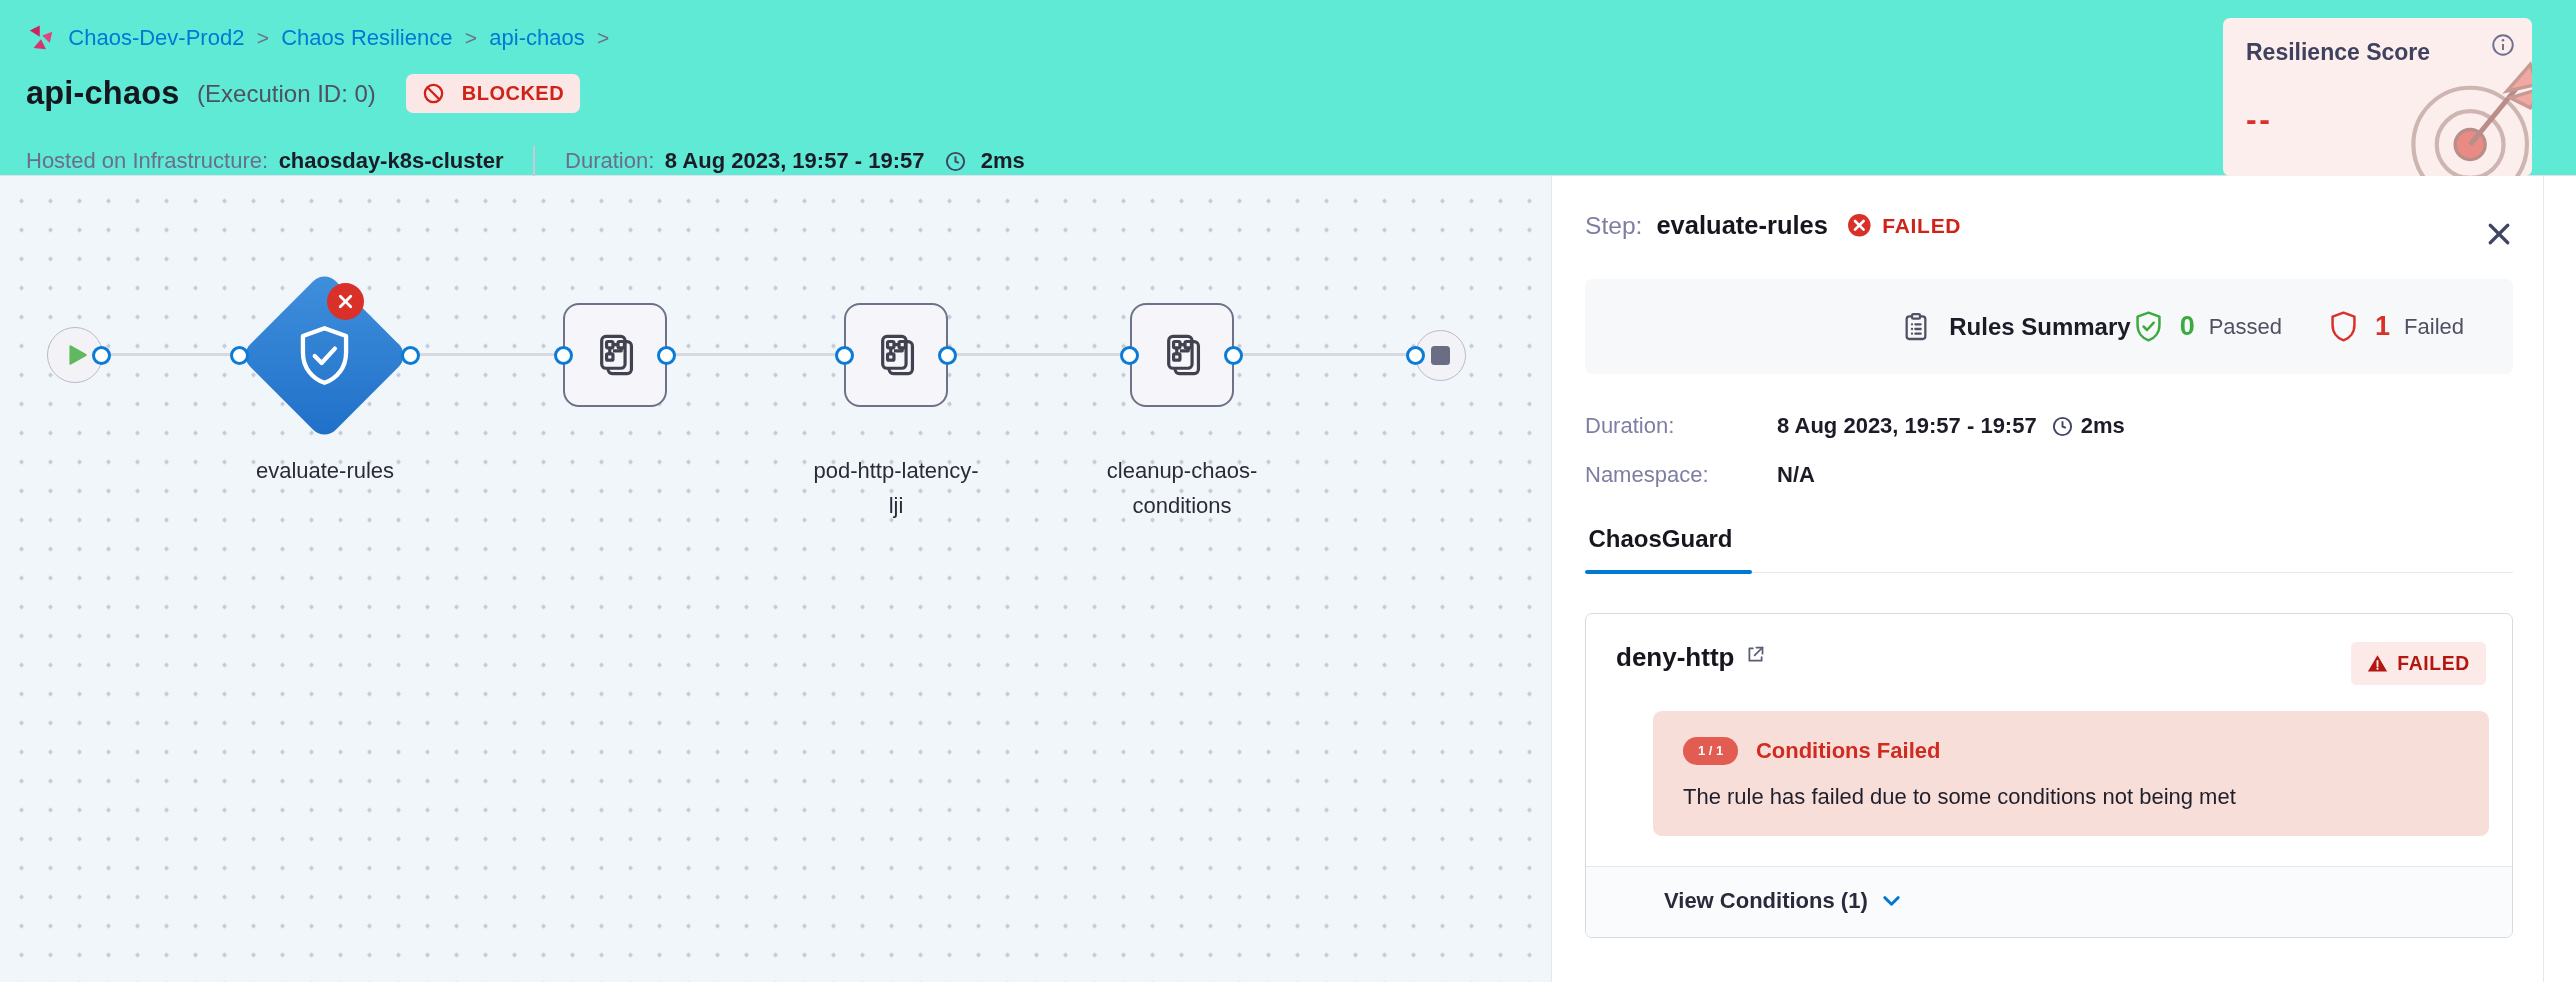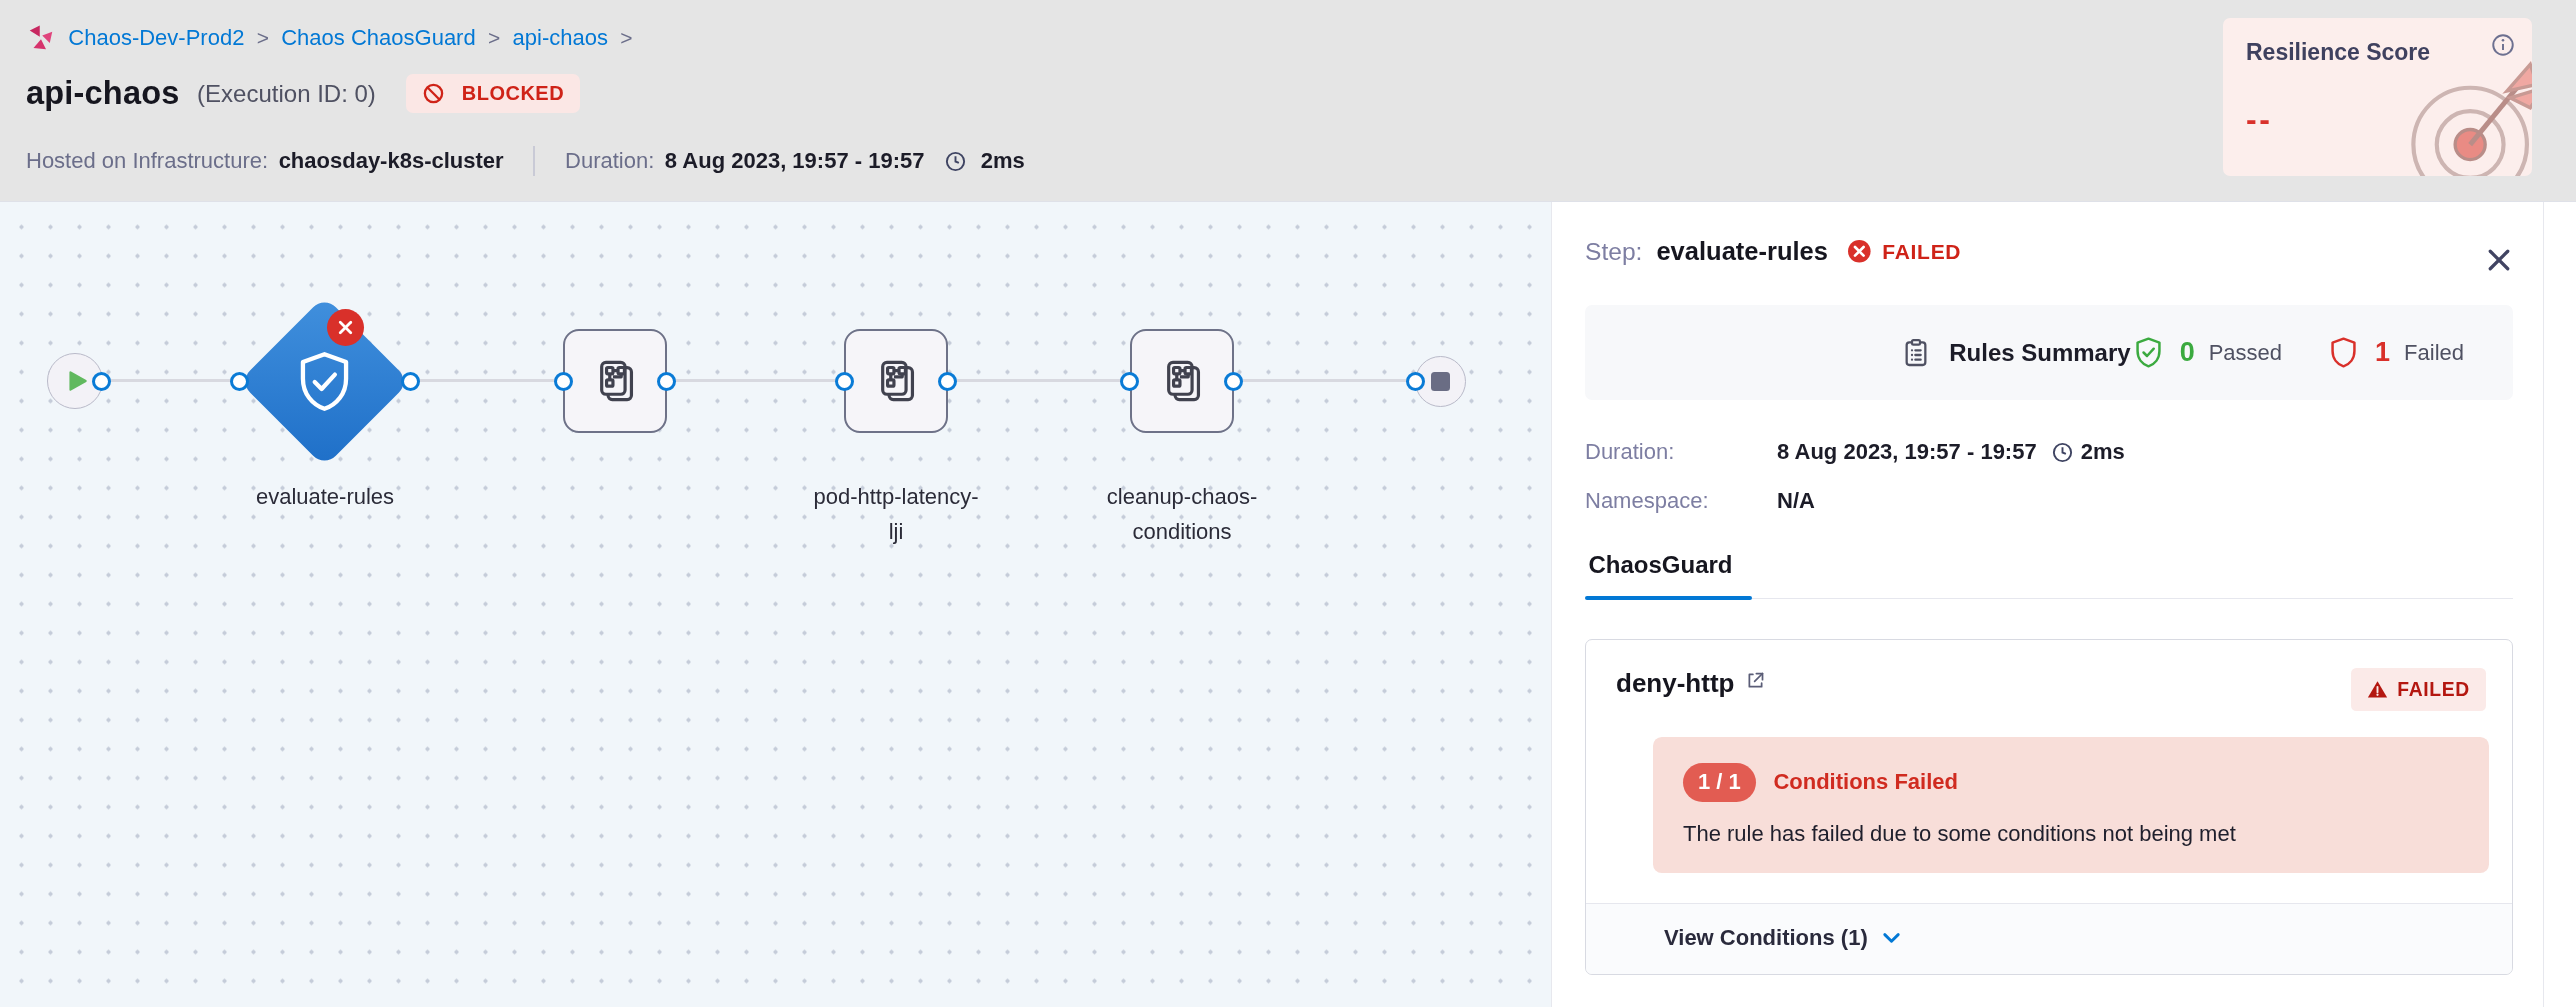--- a/index.html
+++ b/index.html
@@ -1,20 +1,20 @@
 <!DOCTYPE html>
 <html style="font-size:14px"><head>
 <meta charset="utf-8">
 <style>
   * { margin:0; padding:0; box-sizing:border-box; }
   html,body { width:2576px; height:1008px; overflow:hidden; background:#fff;
     font-family:"Liberation Sans", sans-serif; color:#1c1c28; }
 
   
-  .app-header { position:relative; height:202px; background:#e5e5e5; border-bottom:0.9px solid #dfe1e8; padding:23px 35px 0 26px; }
+  .app-header { position:relative; height:176px; background:#5eead4; border-bottom:0.9px solid #dfe1e8; padding:23px 35px 0 26px; }
   .breadcrumb { display:flex; align-items:center; gap:12.3px; font-size:22px; }
   .breadcrumb a { color:#0278d5; text-decoration:none; cursor:pointer; }
   .crumb-sep { color:#6b6e8a; font-size:21px; }
   .title-row { display:flex; align-items:center; margin-top:21px; gap:17.6px; }
   .page-title { font-size:32.5px; font-weight:bold; color:#16161f; letter-spacing:0.2px; }
   .exec-id { font-size:24px; color:#4f5162; }
   .blocked-badge { display:flex; align-items:flex-start; gap:17px; background:#fbe7e5; border-radius:7px; padding:8px 16px; margin-left:12.3px; }
   .blocked-badge span { color:#cf2318; font-weight:bold; font-size:20px; letter-spacing:0.5px; }
   .meta-row { display:flex; align-items:center; margin-top:33px; font-size:22px; gap:10.5px; }
   .meta-label { color:#6b6e8a; }
@@ -89,21 +89,21 @@
 
   .rule-card { margin-top:40px; border:0.9px solid #d8dae2; border-radius:7px; background:#fff; }
   .rule-card-head { display:flex; align-items:flex-start; justify-content:space-between; padding:28px 26px 0 30px; }
   .rule-name-wrap { display:flex; align-items:flex-start; gap:10.5px; cursor:pointer; }
   .rule-name { font-size:26px; font-weight:bold; color:#16161f; }
   .failed-badge { display:flex; align-items:center; gap:8.8px; background:#fbeae8; border-radius:5.3px; padding:10.5px 16px; }
   .failed-badge span { color:#b41710; font-weight:bold; font-size:19.3px; letter-spacing:0.7px; }
 
   .conditions-box { margin:26px 23px 30px 67px; background:#f8ded9; border-radius:8.8px; padding:26px 30px; }
   .cond-row { display:flex; align-items:center; gap:17.6px; }
-  .cond-pill { background:#e25c52; color:#fff; font-weight:bold; font-size:22px; border-radius:878px; padding:6.2px 15px; }
+  .cond-pill { background:#e25c52; color:#fff; font-weight:bold; font-size:13px; border-radius:878px; padding:6.2px 15px; }
   .cond-title { color:#d02b20; font-weight:bold; font-size:22px; }
   .cond-msg { margin-top:19.3px; font-size:22px; color:#1f1f2c; }
 
   .rule-card-footer { border-top:0.9px solid #e6e7ee; background:#fafbfd; border-radius:0 0 7px 7px;
     padding:21px 30px 23px; }
   .view-conditions { display:flex; align-items:center; gap:12.3px; cursor:pointer; background:none; border:none;
     font-family:inherit; font-size:22px; font-weight:bold; color:#2a2a3c;margin-left:48px; }
 </style>
 </head>
 <body>
@@ -112,21 +112,21 @@
   <nav class="breadcrumb">
     <span style="display:flex;">
       <svg width="30" height="30" viewBox="0 0 24 24">
         <path d="M11 11 L3 6 L11 2 Z" fill="#c72760"></path>
         <path d="M13 10 L21 7 L19 16 Z" fill="#e0447c"></path>
         <path d="M12 13 L16 21 L6 20 Z" fill="#d6336c"></path>
       </svg>
     </span>
     <a>Chaos-Dev-Prod2</a>
     <span class="crumb-sep">&gt;</span>
-    <a>Chaos ChaosGuard</a>
+    <a>Chaos Resilience</a>
     <span class="crumb-sep">&gt;</span>
     <a>api-chaos</a>
     <span class="crumb-sep">&gt;</span>
   </nav>
 
   <div class="title-row">
     <h1 class="page-title">api-chaos</h1>
     <span class="exec-id">(Execution ID: 0)</span>
     <div class="blocked-badge">
       <span style="display:flex;">

